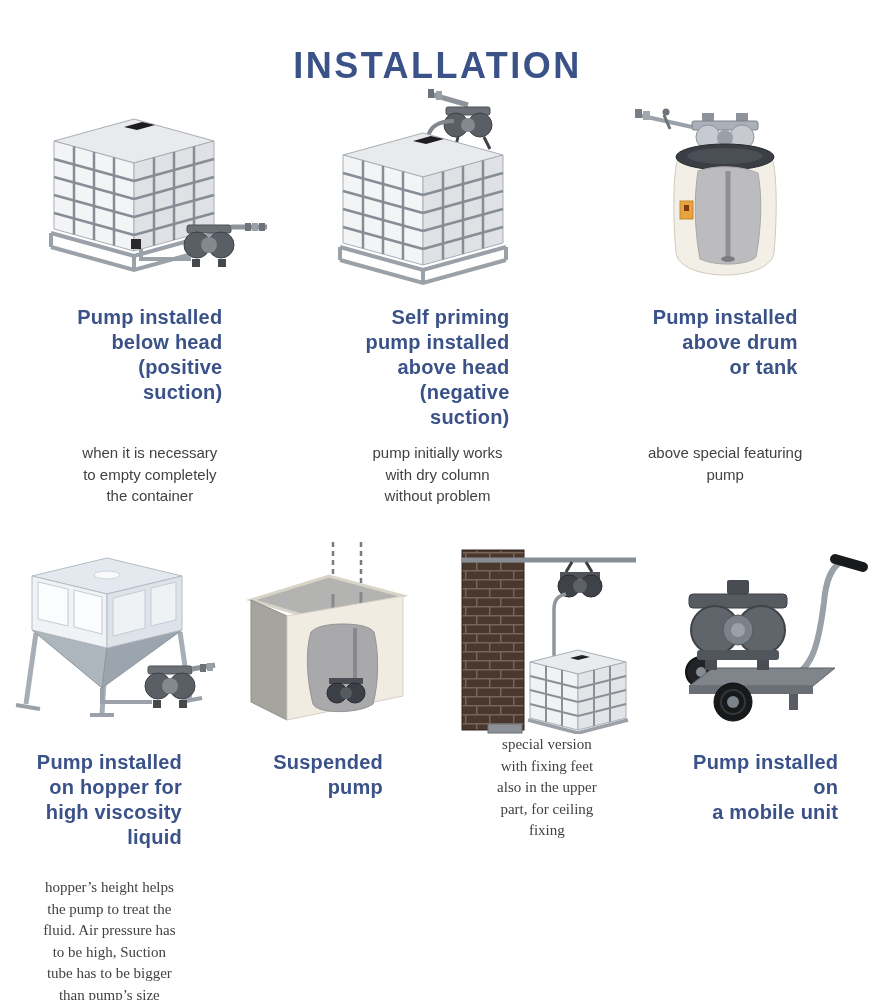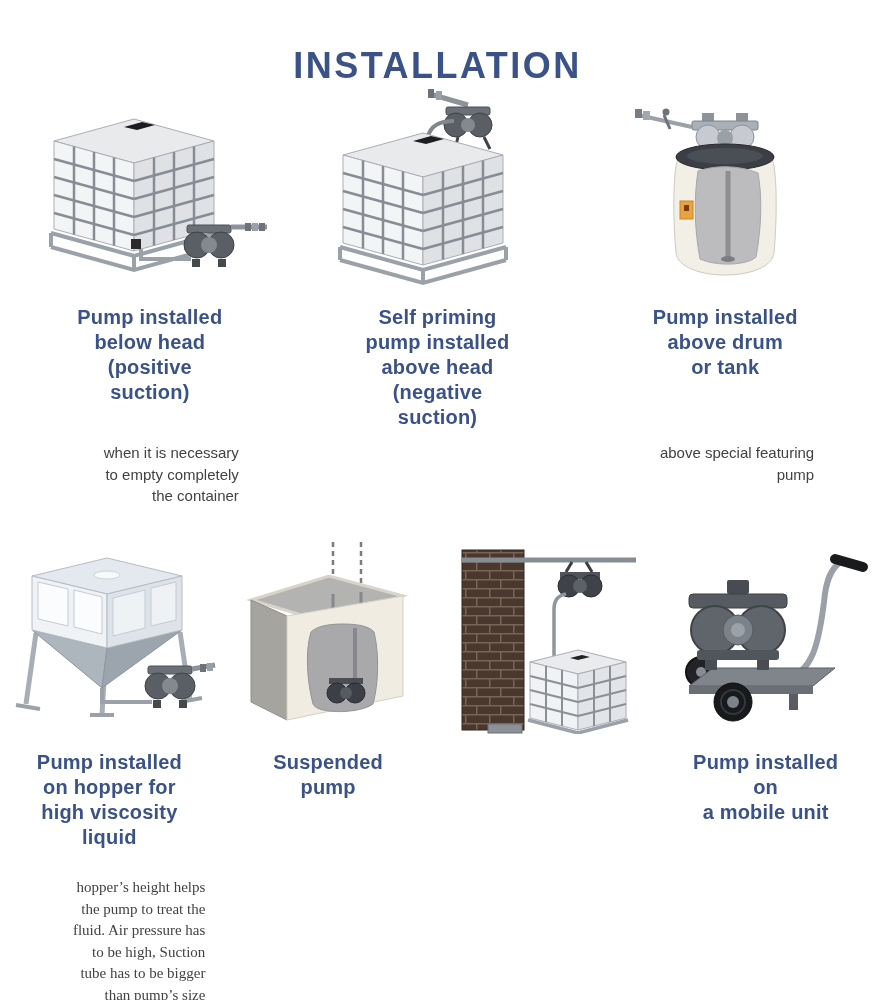--- a/index.html
+++ b/index.html
@@ -21,35 +21,35 @@
   .row { display:flex; }
   .row-1 { padding:0 6px; }
   .row-1 .card { flex:1; height:447px; display:flex; flex-direction:column; align-items:center; }
   .row-2 .card { flex:1; display:flex; flex-direction:column; align-items:center; }
   .fig { display:flex; align-items:flex-end; justify-content:center; }
   .row-1 .fig { height:206px; }
   .row-2 .fig { height:200px; }
   .card-heading {
     margin-top:12px;
     height:137px;
-    text-align:center;
+    text-align:right;
     font-size:20px;
     line-height:25px;
     font-weight:bold;
     letter-spacing:0.2px;
     color:var(--heading-blue,#3a5288);
     white-space:pre-line;
   }
   .row-2 .card-heading { height:127px; margin-top:16px; }
   .card-desc {
     font-size:15px;
     line-height:21.5px;
     color:var(--body-text,#424242);
     white-space:pre-line;
-    text-align:right;
+    text-align:center;
   }
   .row-1 .card-desc { width:178px; }
   .row-2 .card-desc { width:192px;font-family:Liberation Serif, serif; }
   svg { display:block; }
 </style>
 </head>
 <body>
 
 <div class="page">
 
@@ -163,20 +163,23 @@
               <line x1="188" y1="160" x2="188" y2="173"></line>
           </g>
           <polygon points="95,54 113,49 126,52 108,57" fill="#1e1e20"></polygon>
         </svg>
       </div>
       <div class="card-heading">Self priming
 pump installed
 above head
 (negative
 suction)</div>
+      <div class="card-desc">pump initially works
+with dry column
+without problem</div>
     </div>
 
     <div class="card">
       <div class="fig">
         <svg width="190" height="196" viewBox="0 0 190 196">
 
           <line x1="62" y1="30" x2="8" y2="18" stroke="#9aa1a8" stroke-width="4"></line>
           <line x1="34" y1="18" x2="40" y2="32" stroke="#6d737b" stroke-width="3"></line>
           <circle cx="36" cy="15" r="3.5" fill="#6d737b"></circle>
           <rect x="5" y="12" width="7" height="9" fill="#777d85"></rect>
@@ -339,20 +342,25 @@
             <line x1="124" y1="154" x2="172" y2="142"></line>
               <line x1="124" y1="168" x2="172" y2="156"></line>
               <line x1="124" y1="182" x2="172" y2="170"></line>
           </g>
           <polyline points="74,186 124,199 174,186" stroke="#9ba1a8" stroke-width="3.5" fill="none"></polyline>
           <polygon points="116,124 128,121 136,123 124,126" fill="#202124"></polygon>
 
           <rect x="34" y="190" width="34" height="9" fill="#8b9197" stroke="#6b7076"></rect>
         </svg>
       </div>
+      <div class="card-desc">special version
+with fixing feet
+also in the upper
+part, for ceiling
+fixing</div>
     </div>
 
     <div class="card">
       <div class="fig">
         <svg width="210" height="196" viewBox="0 0 210 196">
 
           <path d="M122,142 C152,136 158,104 163,64 C165,42 170,30 180,24" stroke="#9aa0a8" stroke-width="6" fill="none"></path>
           <line x1="174" y1="21" x2="202" y2="29" stroke="#191a1c" stroke-width="10" stroke-linecap="round"></line>
 
           <circle cx="40" cy="134" r="15" fill="#212327" stroke="#111214" stroke-width="2"></circle>

